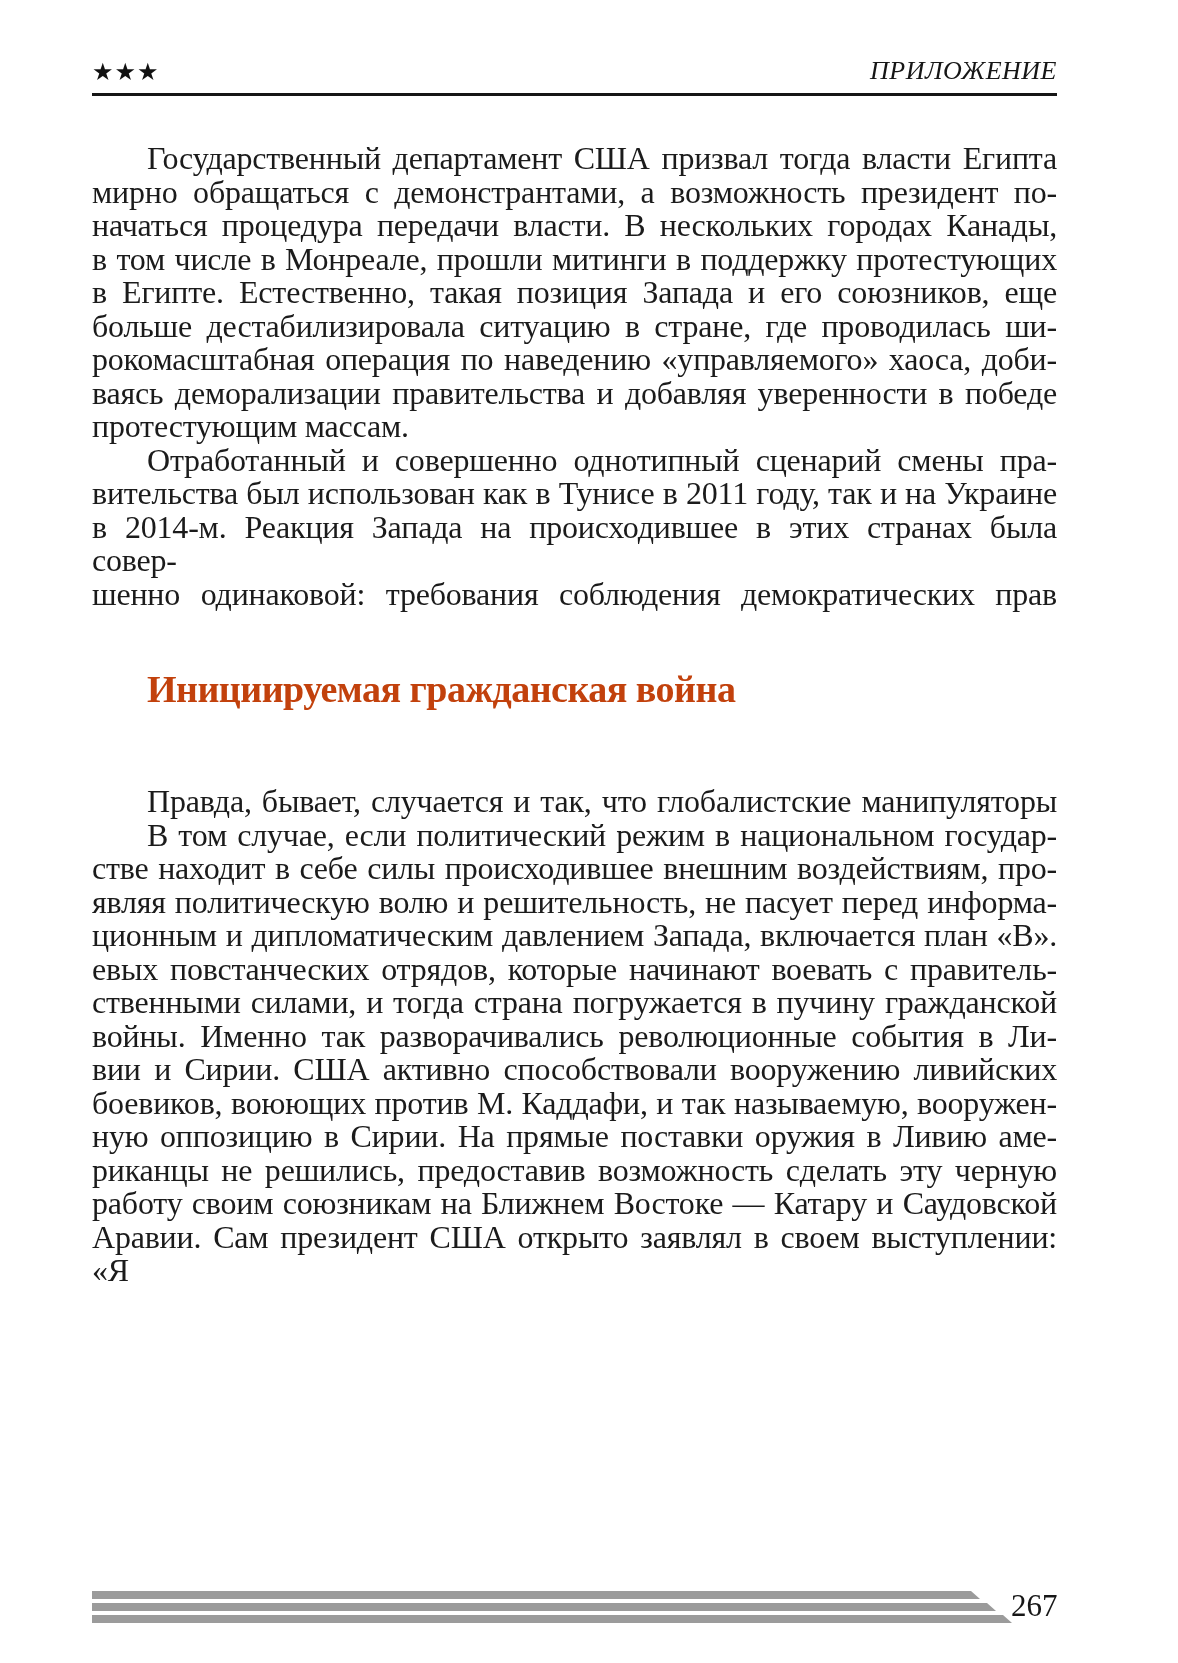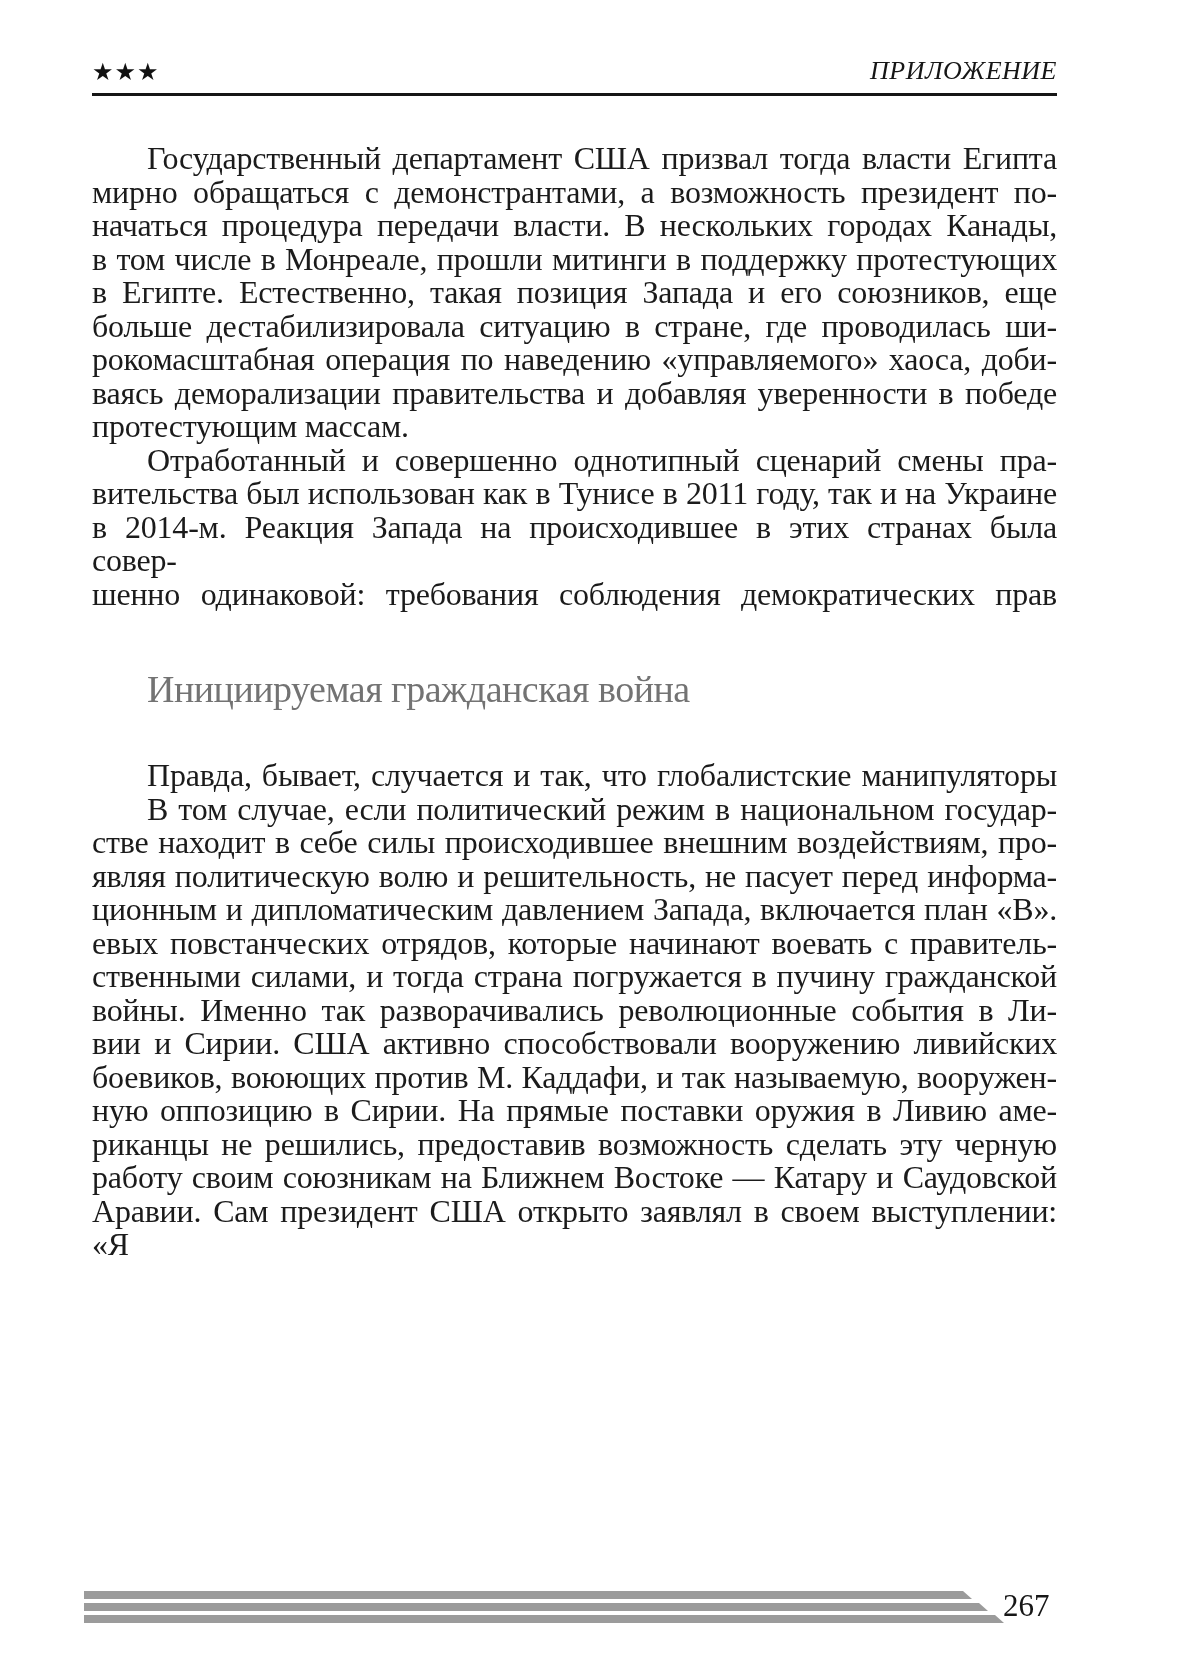--- a/index.html
+++ b/index.html
@@ -65,31 +65,31 @@
     white-space: normal;
   }
   .line.first {
     text-indent: 55px;
   }
   .line.last {
     text-align-last: left;
   }
   .section-heading {
     font-size: 38px;
-    font-weight: normal;
-    color: #737373;
-    margin: 54px 0 46px 0;
+    font-weight: bold;
+    color: #c2410c;
+    margin: 54px 0 72px 0;
     padding-left: 55px;
     line-height: 48px;
     letter-spacing: -0.5px;
   }
   
   .footer {
     position: absolute;
-    left: 84px;
+    left: 92px;
     top: 1533px;
     right: 0;
     height: 40px;
   }
   .stripe {
     height: 8px;
     margin-bottom: 4px;
     clip-path: polygon(0 0, calc(100% - 9px) 0, 100% 100%, 0 100%);
   }
   .stripe-1 { width: 888px; }

